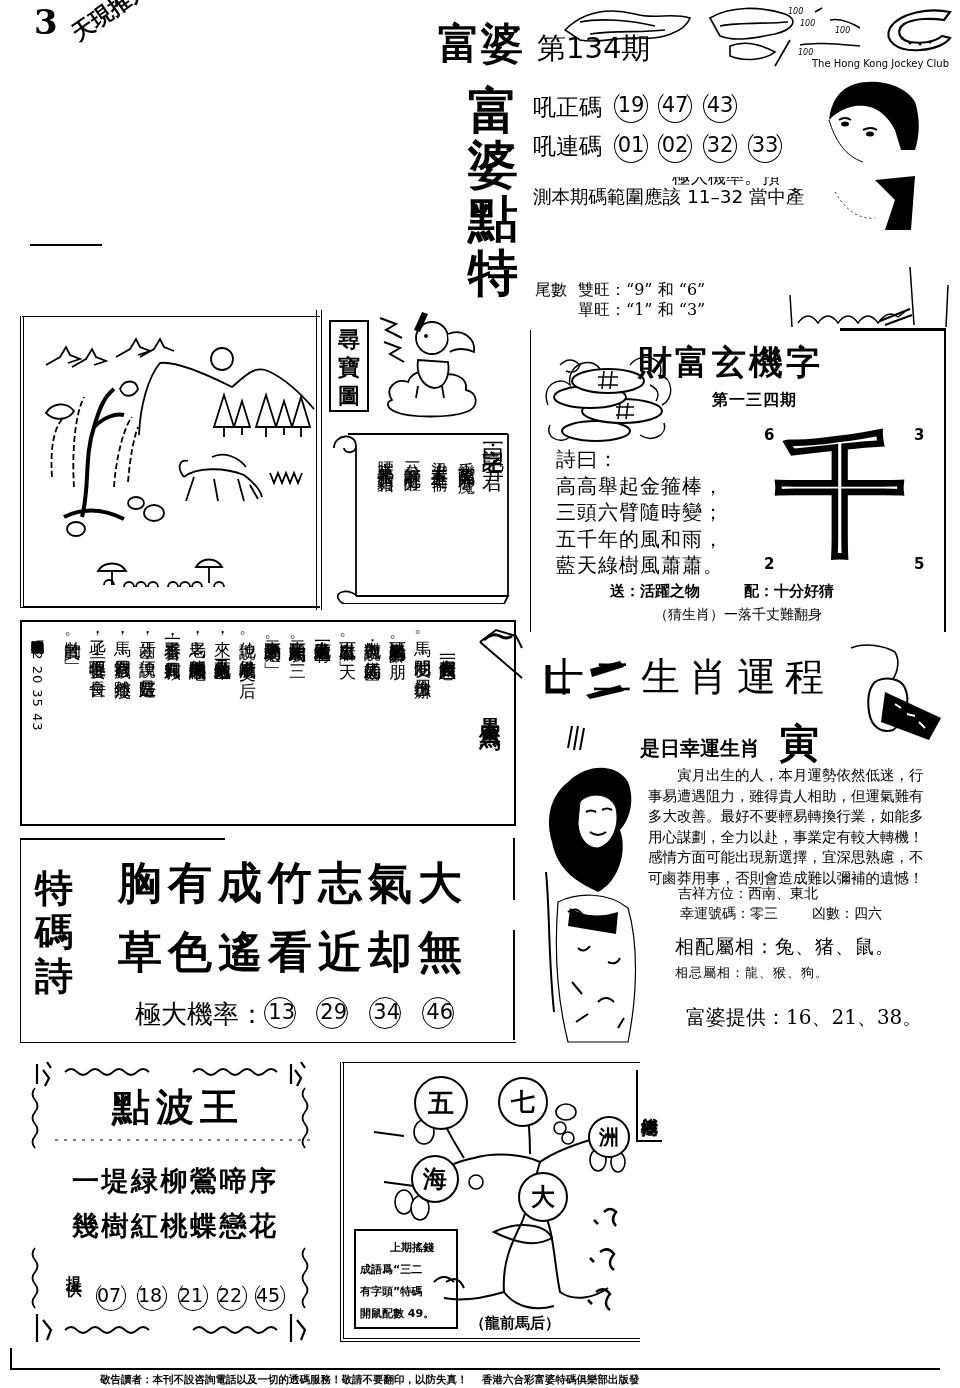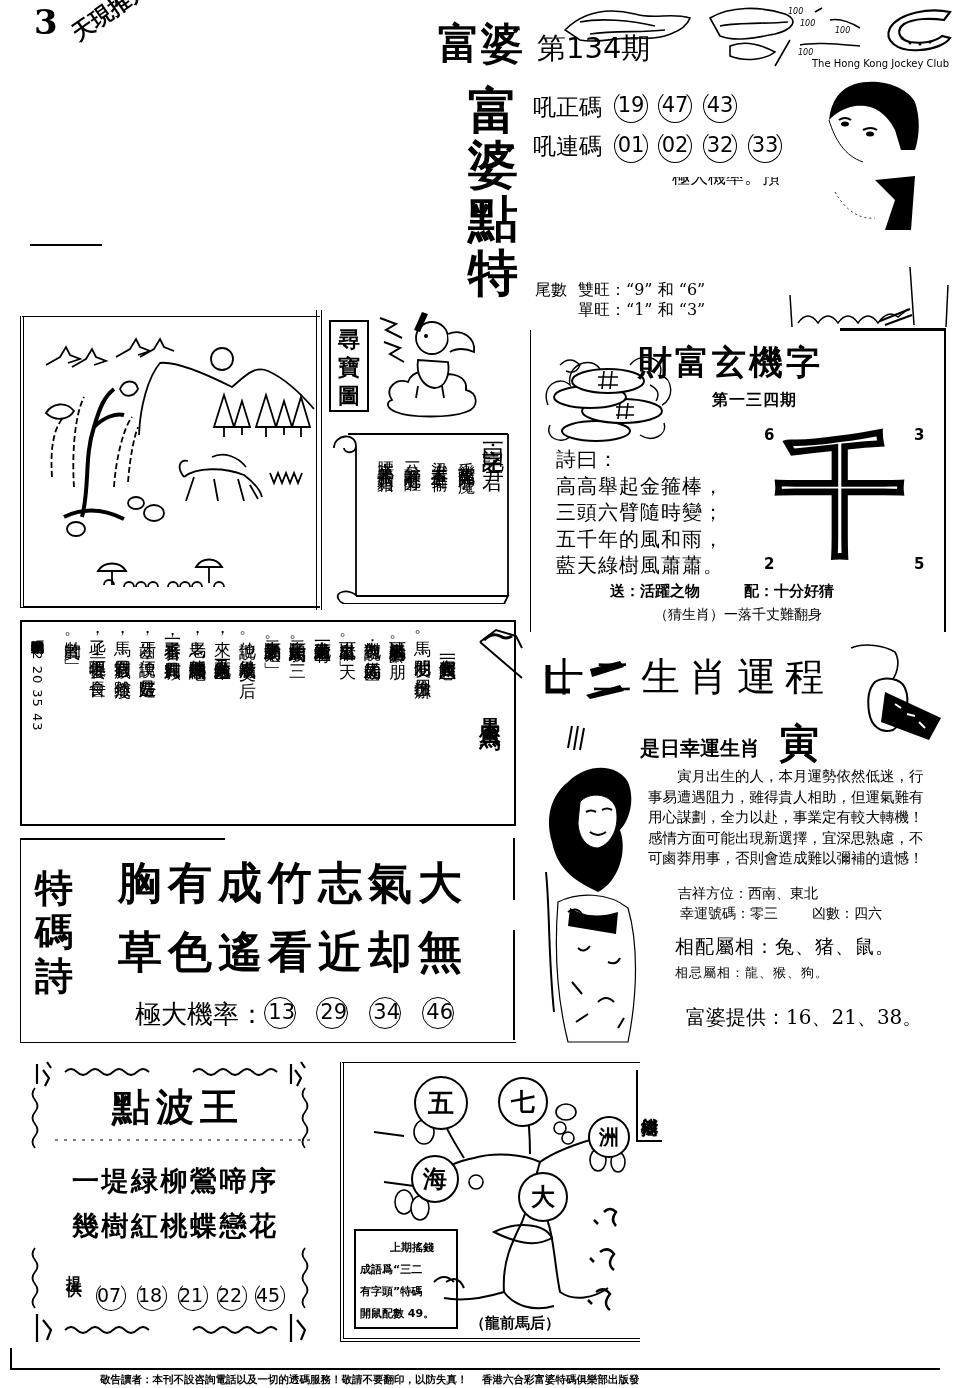--- a/index.html
+++ b/index.html
@@ -7,21 +7,21 @@
 body{position:relative;overflow:hidden;color:#000;font-family:"DejaVu Sans",sans-serif}
 .a{position:absolute}
 .serif{font-family:"DejaVu Serif",serif}
 .b{font-weight:bold}
 .vr{writing-mode:vertical-rl}
 .circ{position:absolute;width:34px;height:34px;border:1.6px solid #000;border-top-color:transparent;border-radius:50%;text-align:center;line-height:31px;font-size:21px}
 .circ2{position:absolute;width:32px;height:32px;border:1.6px solid #000;border-radius:50%;text-align:right;line-height:29px;font-size:21px}
 .circ3{position:absolute;width:30px;height:30px;border:1.6px solid #000;border-top-color:transparent;border-radius:50%;text-align:left;line-height:27px;font-size:19px}
 .fruit{position:absolute;border:2px solid #000;border-radius:50%;background:#fff;text-align:center;font-weight:bold;font-family:"DejaVu Serif",serif}
 .storycol{font-size:17px;line-height:25px;letter-spacing:0.6px;white-space:nowrap}
-.zline{font-size:14.5px;line-height:20.5px;white-space:nowrap;font-family:Liberation Serif, serif}
+.zline{font-size:14.5px;line-height:20.5px;white-space:nowrap;font-family:Liberation Mono, monospace}
 </style>
 </head>
 <body>
 
 <div class="a" style="left:28px;top:0;width:160px;height:44px;overflow:hidden">
   <span class="a serif b" style="left:6px;top:2px;font-size:34px">3</span>
   <span class="a b" style="left:55px;top:18px;font-size:22px;transform:rotate(-35deg);transform-origin:left bottom;white-space:nowrap">天現推介</span>
 </div>
 <div class="a" style="left:30px;top:244px;width:72px;height:1.5px;background:#000"></div>
 
@@ -70,20 +70,21 @@
 <div class="a serif" style="left:533px;top:131px;font-size:23px">吼連碼</div>
 <div class="circ" style="left:614px;top:129px">01</div>
 <div class="circ" style="left:658px;top:129px">02</div>
 <div class="circ" style="left:703px;top:129px">32</div>
 <div class="circ" style="left:748px;top:129px">33</div>
 
 <div class="a" style="left:672px;top:177px;width:130px;height:9px;overflow:hidden">
   <div style="font-size:18px;line-height:18px;margin-top:-9px;white-space:nowrap">極大機率。預</div>
 </div>
 <div class="a" style="left:533px;top:187px;font-size:18.5px;line-height:20px;white-space:nowrap">
+  <div>測本期碼範圍應該 11–32 當中產</div>
 </div>
 
 <svg class="a" style="left:815px;top:80px" width="110" height="155" viewBox="0 0 110 155">
   <path d="M40 4 C60 -2 90 4 100 22 C106 40 104 58 100 70 L86 70 L80 50 C70 30 55 24 40 26 C28 28 20 34 14 40 C16 20 26 8 40 4 Z" fill="#000"></path>
   <path d="M14 40 C20 60 30 76 48 82" fill="none" stroke="#000" stroke-width="1"></path>
   <path d="M24 40 q6 -4 12 0" stroke="#000" stroke-width="2" fill="none"></path>
   <ellipse cx="30" cy="44" rx="4" ry="2.5" fill="#000"></ellipse>
   <path d="M48 50 q8 -4 14 0" stroke="#000" stroke-width="2" fill="none"></path>
   <ellipse cx="55" cy="54" rx="4" ry="2.5" fill="#000"></ellipse>
   <path d="M60 100 L100 96 L96 150 L70 150 L80 120 Z" fill="#000"></path>
@@ -231,20 +232,21 @@
   <path d="M6 6 C20 0 40 4 50 10 C56 20 52 34 44 42" fill="none" stroke="#000" stroke-width="1.6"></path>
   <path d="M30 40 C40 34 56 36 60 46 C66 60 60 80 48 88 C36 92 26 84 24 70 C22 56 24 46 30 40 Z" fill="#fff" stroke="#000" stroke-width="2"></path>
   <path d="M40 50 L96 76 L84 98 L36 80 Z" fill="#000"></path>
   <path d="M50 62 l6 4 M62 72 l8 2 M74 80 l6 6" stroke="#fff" stroke-width="2"></path>
 </svg>
 <div class="a b" style="left:640px;top:735px;font-size:20px;white-space:nowrap">是日幸運生肖</div>
 <div class="a serif b" style="left:779px;top:716px;font-size:40px">寅</div>
 <div class="a" style="left:648px;top:766px;width:300px">
   <div class="zline" style="padding-left:29px">寅月出生的人，本月運勢依然低迷，行</div>
   <div class="zline">事易遭遇阻力，雖得貴人相助，但運氣難有</div>
+  <div class="zline">多大改善。最好不要輕易轉換行業，如能多</div>
   <div class="zline">用心謀劃，全力以赴，事業定有較大轉機！</div>
   <div class="zline">感情方面可能出現新選擇，宜深思熟慮，不</div>
   <div class="zline">可鹵莽用事，否則會造成難以彌補的遺憾！</div>
 </div>
 <div class="a serif" style="left:678px;top:885px;font-size:14px;white-space:nowrap">吉祥方位：西南、東北</div>
 <div class="a serif" style="left:680px;top:905px;font-size:14px;white-space:nowrap">幸運號碼：零三</div>
 <div class="a serif" style="left:812px;top:905px;font-size:14px;white-space:nowrap">凶數：四六</div>
 <div class="a serif" style="left:675px;top:934px;font-size:19px;letter-spacing:1px;white-space:nowrap">相配屬相：兔、猪、鼠。</div>
 <div class="a serif" style="left:675px;top:964px;font-size:13px;letter-spacing:1px;white-space:nowrap">相忌屬相：龍、猴、狗。</div>
 <div class="a serif" style="left:686px;top:1004px;font-size:20px;white-space:nowrap">富婆提供：16、21、38。</div>

